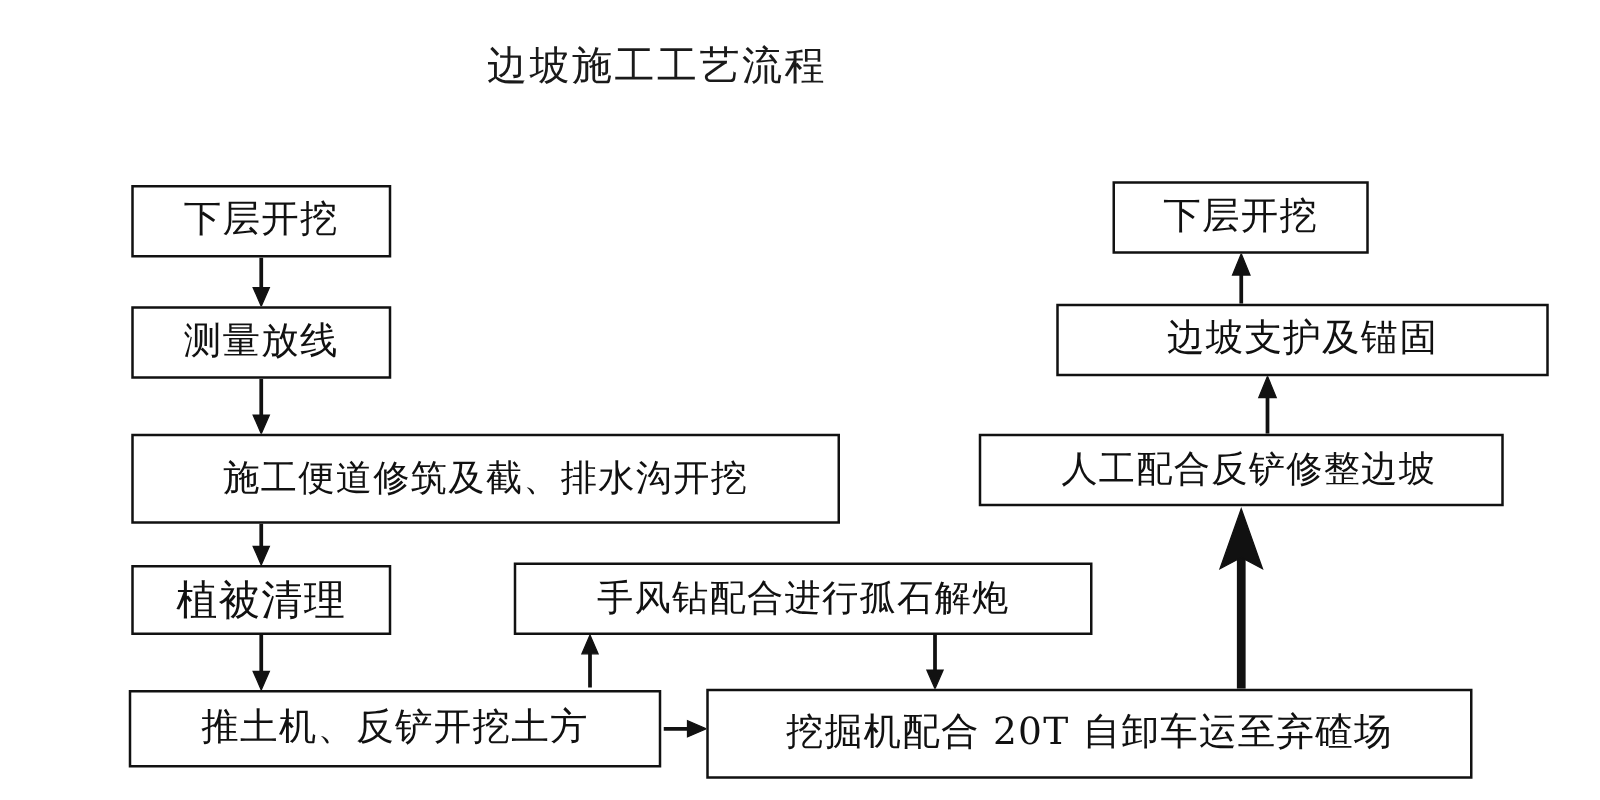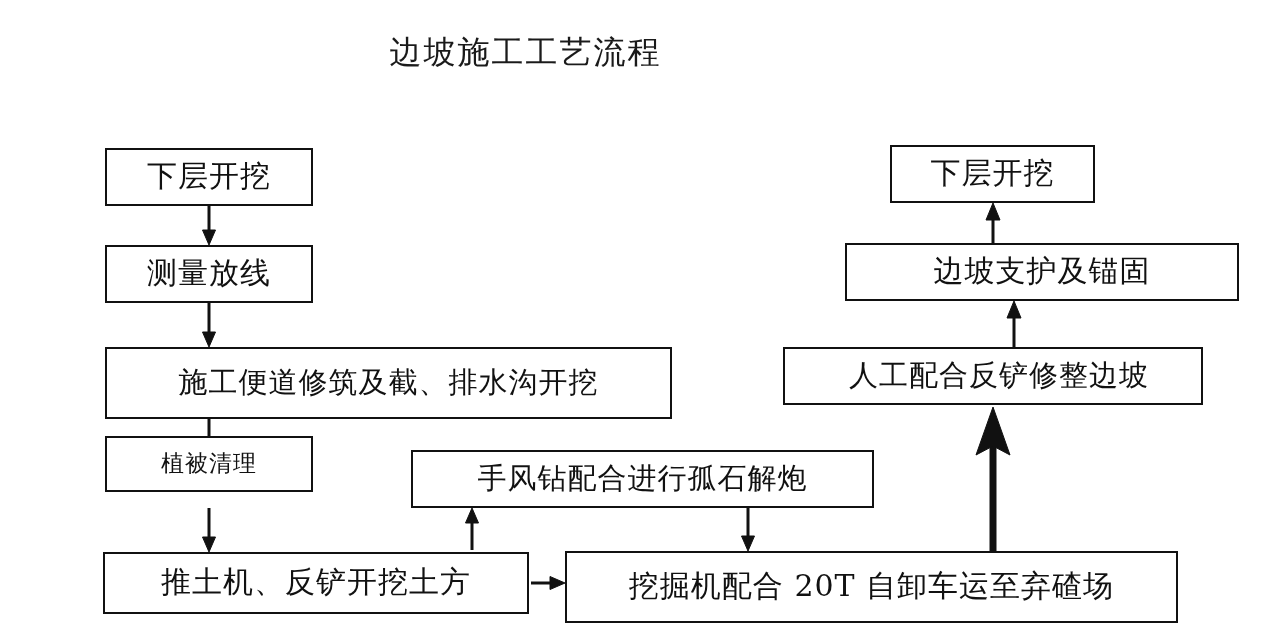--- a/index.html
+++ b/index.html
@@ -125,21 +125,21 @@
   </div>
 
   <div class="node" style="left:105px; top:245px; width:208px; height:58px; font-size:30px;">
     <span class="txt">测量放线</span>
   </div>
 
   <div class="node" style="left:105px; top:347px; width:567px; height:72px; font-size:29px;">
     <span class="txt">施工便道修筑及截、排水沟开挖</span>
   </div>
 
-  <div class="node" style="left:105px; top:436px; width:208px; height:56px; font-size:23px;">
+  <div class="node" style="left:105px; top:452px; width:208px; height:56px; font-size:33px;">
     <span class="txt">植被清理</span>
   </div>
 
   <div class="node" style="left:103px; top:552px; width:426px; height:62px; font-size:30px;">
     <span class="txt">推土机、反铲开挖土方</span>
   </div>
 
   <div class="node" style="left:411px; top:450px; width:463px; height:58px; font-size:29px;">
     <span class="txt">手风钻配合进行孤石解炮</span>
   </div>

